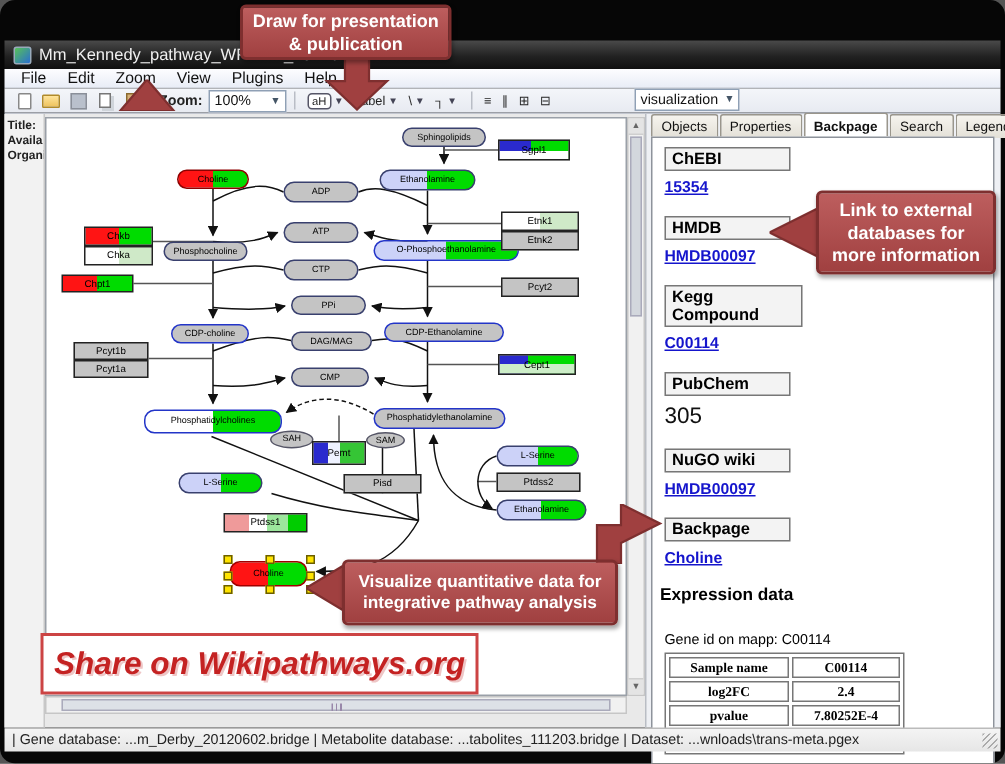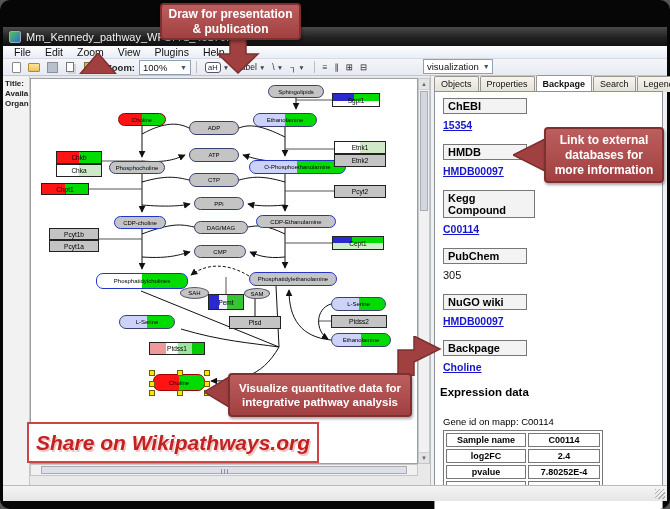--- a/index.html
+++ b/index.html
@@ -71,25 +71,25 @@
   #tabs{position:absolute;left:3px;top:0px;display:flex;}
   .tab{font-size:9px;color:#111;background:linear-gradient(180deg,#f6f4ee,#e3e0d7);border:1px solid #9a968c;border-bottom:none;
     border-radius:2px 2px 0 0;padding:2px 6px 2px;margin-right:1px;}
   .tab.active{background:#fff;font-weight:bold;position:relative;top:-1px;padding-top:3px;}
   #bp-box{position:absolute;left:3px;top:15px;width:229px;height:470px;background:#fff;border:1px solid #8e939b;
     padding:6px 0 0 8px;overflow:hidden;}
   .bp-header{width:84px;border:1px solid #777;background:#f3f3f3;font-size:11px;font-weight:bold;color:#000;
     padding:1px 4px;margin-bottom:5px;}
   .bp-header.wide{width:92px;}
   .bp-link{display:block;font-size:10.5px;font-weight:bold;color:#1515cc;text-decoration:underline;margin-bottom:13px;}
-  .bp-plain{display:block;font-size:11px;color:#111;margin-bottom:13px;}
+  .bp-plain{display:block;font-size:15px;color:#111;margin-bottom:13px;}
   #expr-heading{font-size:11.5px;font-weight:bold;margin:3px 0 16px -3px;}
   #geneid-line{font-size:9.5px;font-weight:normal;margin-bottom:3px;margin-top:18px;}
   #expr-table{border:1px solid #777;display:inline-block;padding:2px;}
-  .trow{display:flex;gap:2px;margin-bottom:2px;}
+  .trow{display:flex;gap:2px;margin-bottom:2px;font-family:Liberation Serif, serif;}
   .trow:last-child{margin-bottom:0;}
   .tcell{border:1px solid #777;font-size:9px;font-weight:bold;display:flex;align-items:center;justify-content:center;height:14px;}
   .tcell.c1{width:80px;}
   .tcell.c2{width:72px;}
   
   #statusbar{position:absolute;left:3px;top:485px;width:664px;height:16px;background:linear-gradient(180deg,#f4f4f4,#e6e6e6);
     border-top:1px solid #bbb;display:flex;align-items:center;padding-left:5px;}
   #statusbar span{font-size:9.5px;color:#222;white-space:nowrap;}
   #grip{position:absolute;right:2px;bottom:2px;width:10px;height:10px;
     background:repeating-linear-gradient(135deg,#aaa 0 1px,transparent 1px 3px);}
@@ -329,20 +329,21 @@
           <div class="trow">
             <div class="tcell c1">type</div>
             <div class="tcell c2">met</div>
           </div>
         </div>
       </div>
     </div>
   </div>
 
   <div id="statusbar">
+    <span>| Gene database: ...m_Derby_20120602.bridge | Metabolite database: ...tabolites_111203.bridge | Dataset: ...wnloads\trans-meta.pgex</span>
     <div id="grip"></div>
   </div>
 
   <div class="callout" style="left:160px;top:3px;width:141px;height:37px;">
     <span>Draw for presentation &amp; publication</span>
   </div>
   <svg class="tail" style="left:216px;top:38px;" width="44" height="36">
     <polygon points="14,0 30,0 30,16 42,16 22,35 2,16 14,16" fill="#a04040" stroke="#7e2f2f" stroke-width="1.5"></polygon>
   </svg>
 

